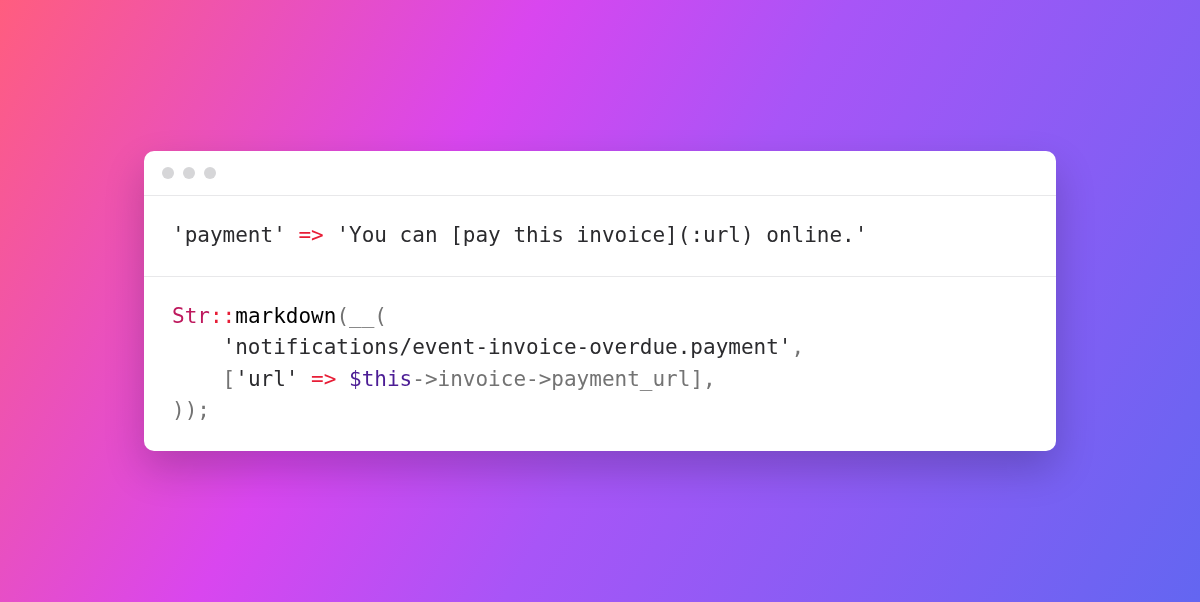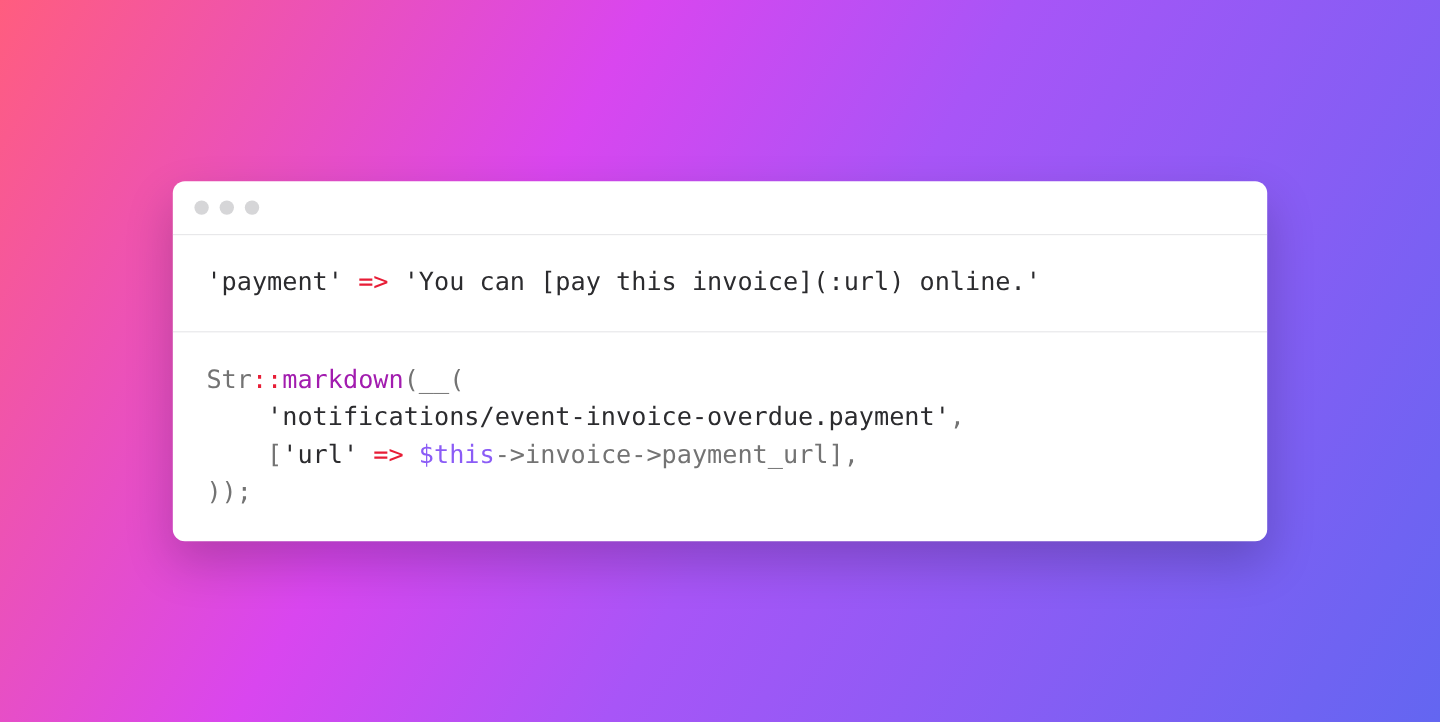--- a/index.html
+++ b/index.html
@@ -45,24 +45,24 @@
     line-height: 1.5;
     color: #2c2c2e;
     white-space: pre;
     border-bottom: 1px solid #e8e8ea;
   }
   .panel:last-child {
     border-bottom: none;
   }
   .tok-string { color: #2b2b2e; }
   .tok-arrow  { color: #e71d36; }
-  .tok-class  { color: #737373; }
+  .tok-class  { color: #be185d; }
   .tok-scope  { color: #e71d36; }
-  .tok-func   { color: #a21caf; }
-  .tok-var    { color: #8b5cf6; }
+  .tok-func   { color: #000000; }
+  .tok-var    { color: #4c1d95; }
   .tok-punct  { color: #737373; }
 </style>
 </head>
 <body>
 
 <div class="bg">
   <div class="window">
 
     <div class="titlebar">
       <span class="dot"></span>

